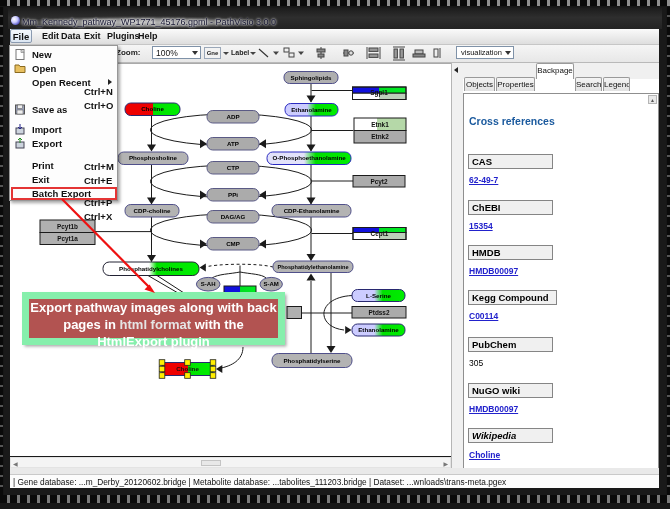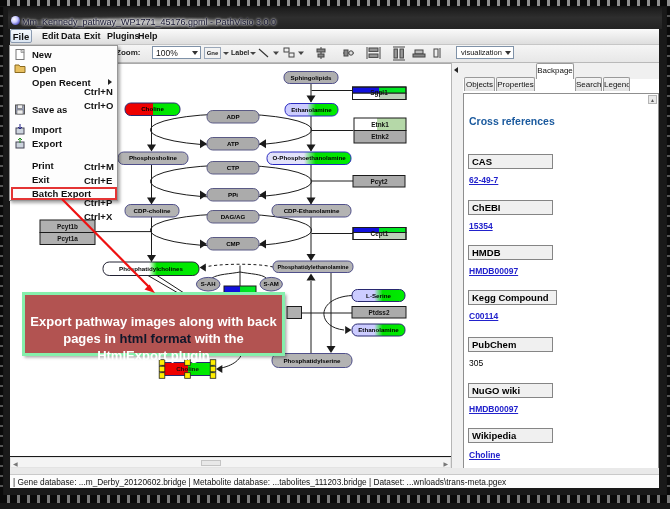--- a/index.html
+++ b/index.html
@@ -72,25 +72,25 @@
 .menudrop { left:9px; top:45px; width:109px; height:156px; background:#fdfdfd;
   border:1px solid #979797; box-shadow:2px 2px 3px rgba(0,0,0,0.35); z-index:30; }
 .mrow { position:absolute; left:0; width:100%; height:13px; }
 .mtxt { position:absolute; left:22px; top:0px; font-size:9.5px; font-weight:700; color:#111; }
 .msc { position:absolute; left:74px; top:0px; font-size:9.5px; font-weight:700; color:#111;margin-top:37px; }
 .gray { color:#9b9b9b !important; }
 .micon { position:absolute; left:4px; top:0px; width:12px; height:11px; }
 .batchbox { position:absolute; left:1px; top:141px; width:106px; height:13px;
   border:2px solid #e43434; }
 
-.annbox { left:22px; top:292px; width:263px; height:64px; background:#b25351;
-  border:3px solid #86efac; z-index:20; box-shadow:1.5px 1.5px 3px rgba(0,0,0,0.35);
+.annbox { left:22px; top:292px; width:263px; height:53px; background:#b25351;
+  border:7px solid #86efac; z-index:20; box-shadow:1.5px 1.5px 3px rgba(0,0,0,0.35);
   color:#fff; font-size:13px; font-weight:700; text-align:center; line-height:17px;
-  padding-top:18px; }
-.annbox .grn { color:#0f172a; }
+  padding-top:0; }
+.annbox .grn { color:#e5e5e5; }
 svg { position:absolute; left:0; top:0; }
 </style>
 </head>
 <body>
 <div class="abs frame"></div>
 <div class="abs dashtop"></div>
 <div class="abs dashbot"></div>
 <div class="abs dashleft"></div>
 <div class="abs dashright"></div>
 
@@ -328,21 +328,21 @@
     <div class="hdrbox" style="top:106px;">ChEBI</div>
     <div class="rlink" style="top:127px;">15354</div>
     <div class="hdrbox" style="top:151px;">HMDB</div>
     <div class="rlink" style="top:172px;">HMDB00097</div>
     <div class="hdrbox" style="top:196px; width:89px;">Kegg Compound</div>
     <div class="rlink" style="top:217px;">C00114</div>
     <div class="hdrbox" style="top:243px;">PubChem</div>
     <div class="rplain" style="top:264px;">305</div>
     <div class="hdrbox" style="top:289px;">NuGO wiki</div>
     <div class="rlink" style="top:310px;">HMDB00097</div>
-    <div class="hdrbox" style="top:334px;">Wikipedia</div>
+    <div class="hdrbox" style="top:334px;font-style:italic;">Wikipedia</div>
     <div class="rlink" style="top:356px;">Choline</div>
     <div class="expdata">Expression data</div>
   </div>
 </div>
 
 <div class="abs hscroll">
   <div style="position:absolute;left:190px;top:2px;width:20px;height:6px;background:#e8e8e8;border:1px solid #c4c4c4;"></div>
   <div style="position:absolute;left:2px;top:2px;font-size:6px;color:#777;">◀</div>
   <div style="position:absolute;right:2px;top:2px;font-size:6px;color:#777;">▶</div>
 </div>

